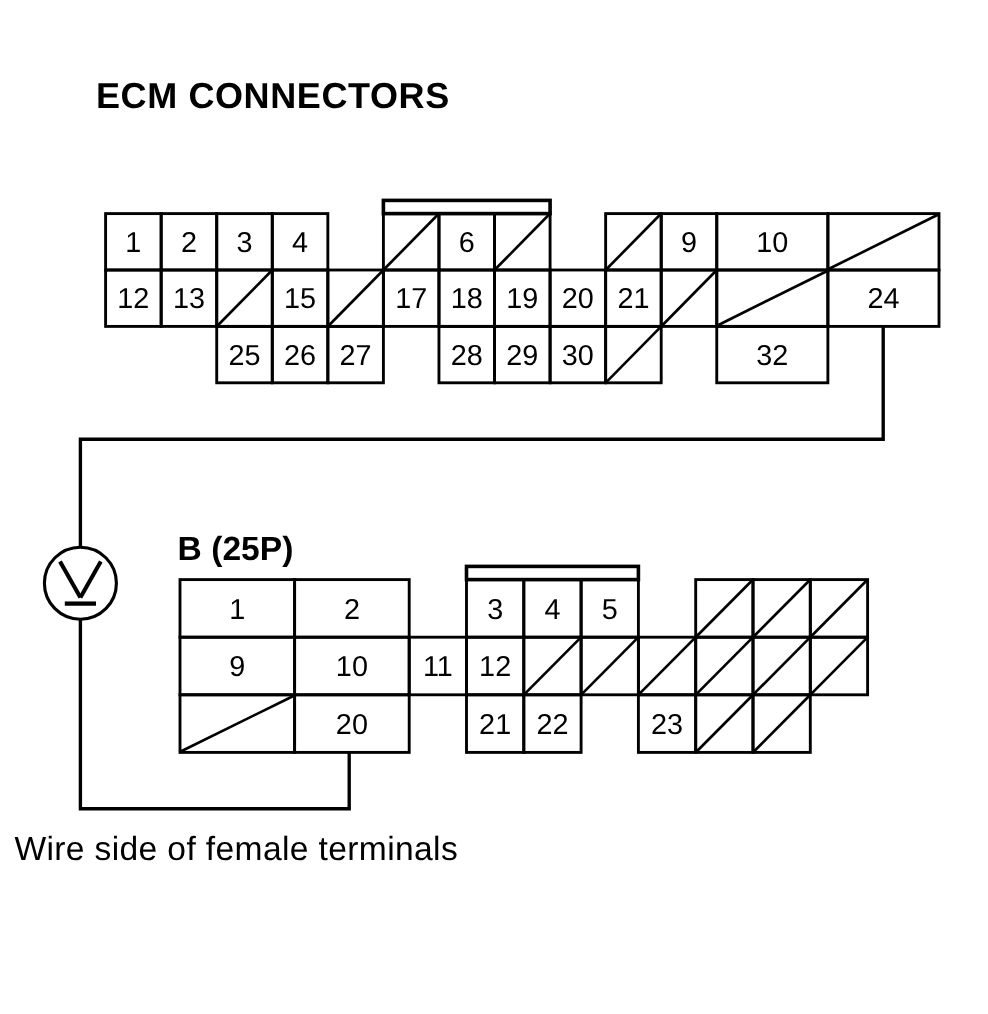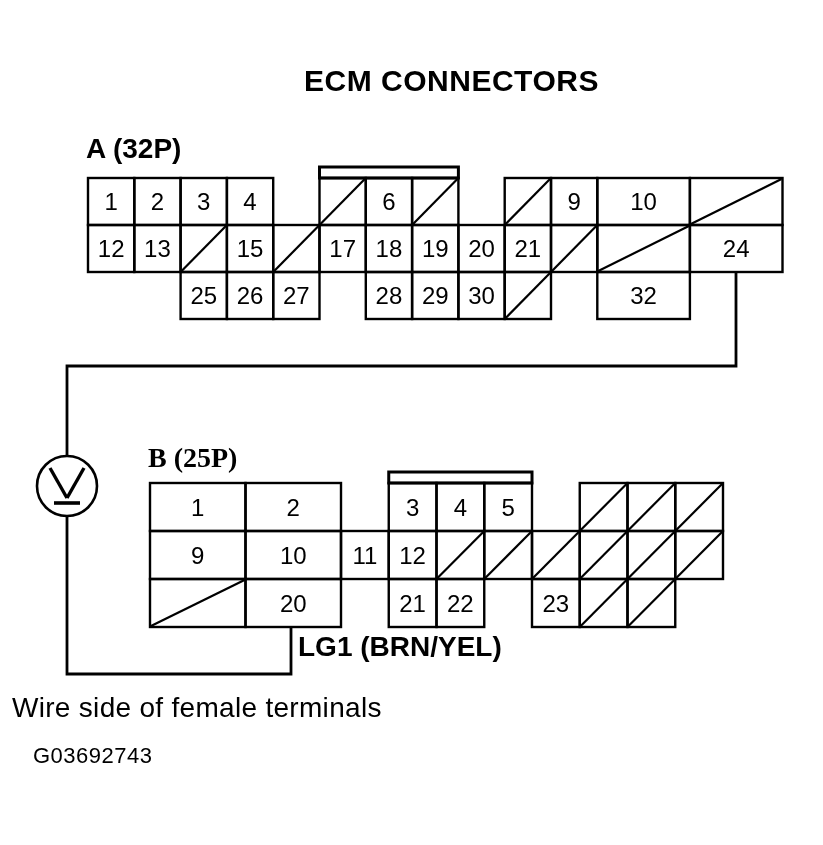--- a/index.html
+++ b/index.html
@@ -4,24 +4,24 @@
 <style>
   html,body{margin:0;padding:0;background:#ffffff;}
   .canvas{
     position:relative;width:823px;height:845px;background:#ffffff;
     font-family:"Liberation Sans","DejaVu Sans",sans-serif;color:#000;
     overflow:hidden;
   }
   .canvas svg{position:absolute;left:0;top:0;}
   .lbl{position:absolute;white-space:nowrap;color:#000;line-height:1.1;}
   .bold{font-weight:bold;}
-  #title{top:64px;left:80px;width:743px;text-align:center;font-size:30px;letter-spacing:0.5px;}
+  #title{top:64px;left:80px;width:743px;text-align:left;font-size:30px;letter-spacing:0.5px;}
   #a-label{left:86px;top:134px;font-size:28px;}
   #sts-label{right:93px;top:321px;font-size:27px;}
-  #b-label{left:148px;top:443px;font-size:28px;font-family:Liberation Serif, serif;}
+  #b-label{left:148px;top:443px;font-size:28px;}
   #lg1-label{left:298px;top:632px;font-size:28px;}
   #caption{left:12px;top:693px;width:800px;font-size:28px;letter-spacing:0.3px;}
   #figure-id{left:33px;top:744px;font-size:22px;letter-spacing:0.5px;}
 </style>
 </head>
 <body>
 
 <div class="canvas">
   <svg id="diagram-svg" width="823" height="845" viewBox="0 0 823 845" style="font-family:&quot;Liberation Sans&quot;,&quot;DejaVu Sans&quot;,sans-serif;">
       <rect x="319.5" y="167" width="138.89999999999998" height="11" fill="none" stroke="#000000" stroke-width="3"></rect>
@@ -143,23 +143,20 @@
       <polyline points="736,272 736,366 67,366 67,456" fill="none" stroke="#000000" stroke-width="2.8"></polyline>
       <polyline points="67,516 67,674 291,674 291,627" fill="none" stroke="#000000" stroke-width="2.8"></polyline>
       <circle cx="67" cy="486" r="30" fill="none" stroke="#000000" stroke-width="2.6"></circle>
       <line x1="50" y1="468" x2="67" y2="498" stroke="#000000" stroke-width="3.4"></line>
       <line x1="84" y1="468" x2="67" y2="498" stroke="#000000" stroke-width="3.4"></line>
       <line x1="54" y1="503" x2="80" y2="503" stroke="#000000" stroke-width="3.6"></line>
     </svg>
 
   <div class="lbl bold" id="title">ECM CONNECTORS</div>
 
-  <div class="lbl bold" id="a-label">A (32P)</div>
 
 
   <div class="lbl bold" id="b-label">B (25P)</div>
 
-  <div class="lbl bold" id="lg1-label">LG1 (BRN/YEL)</div>
 
   <div class="lbl" id="caption">Wire side of female terminals</div>
 
-  <div class="lbl" id="figure-id">G03692743</div>
 </div>
 
 </body></html>

